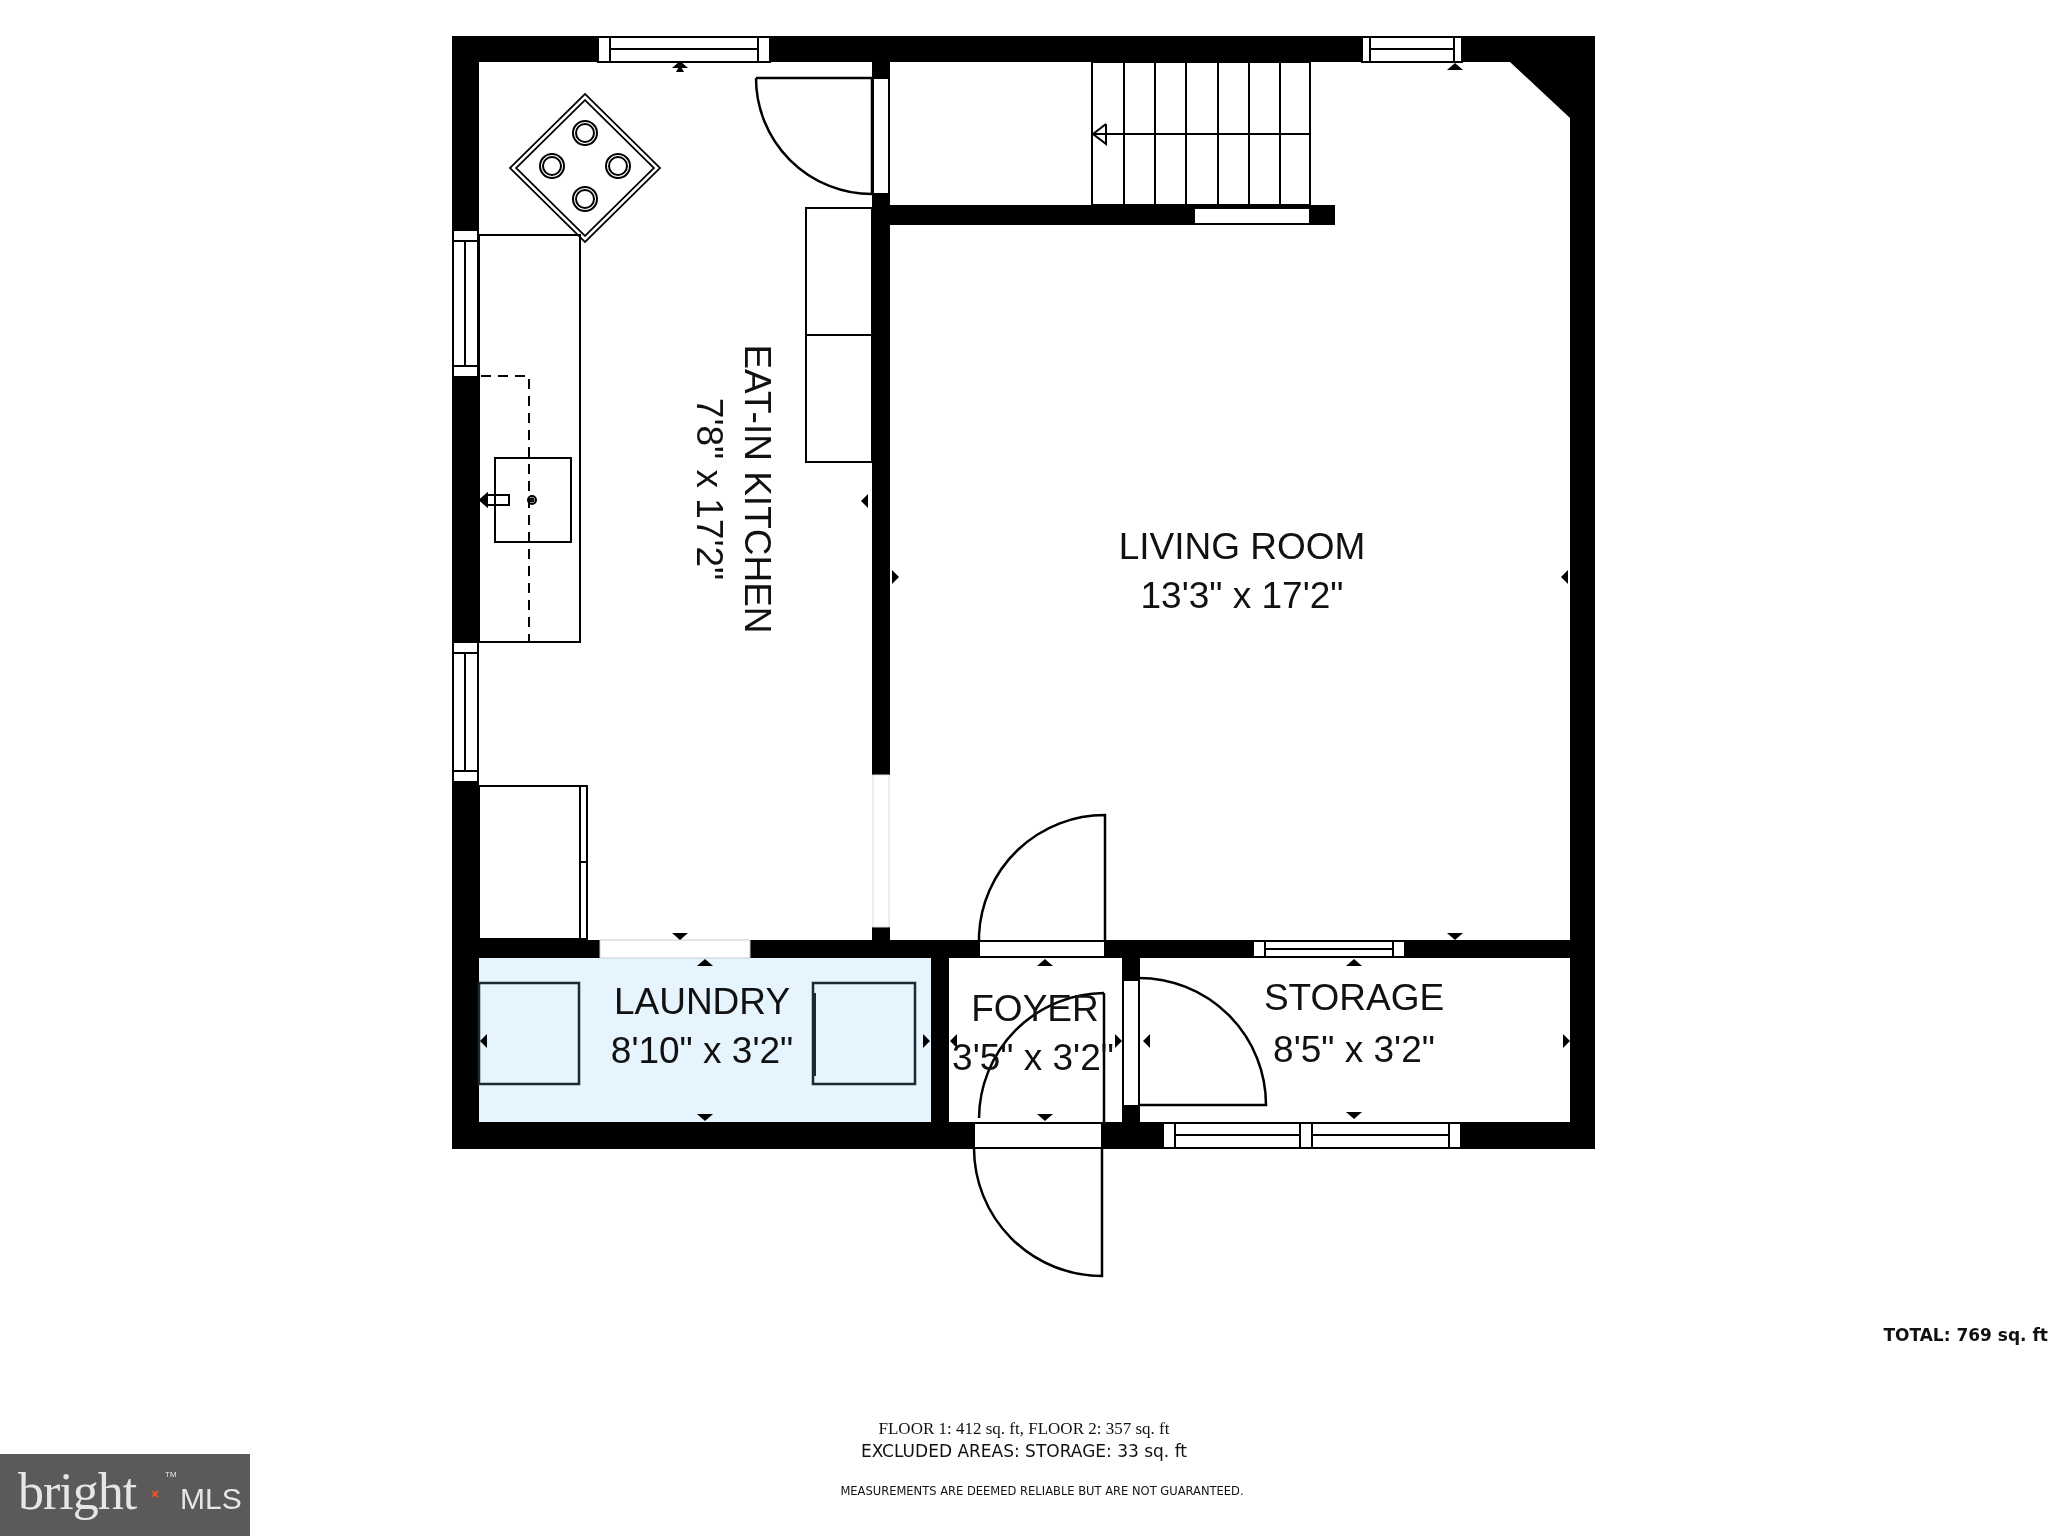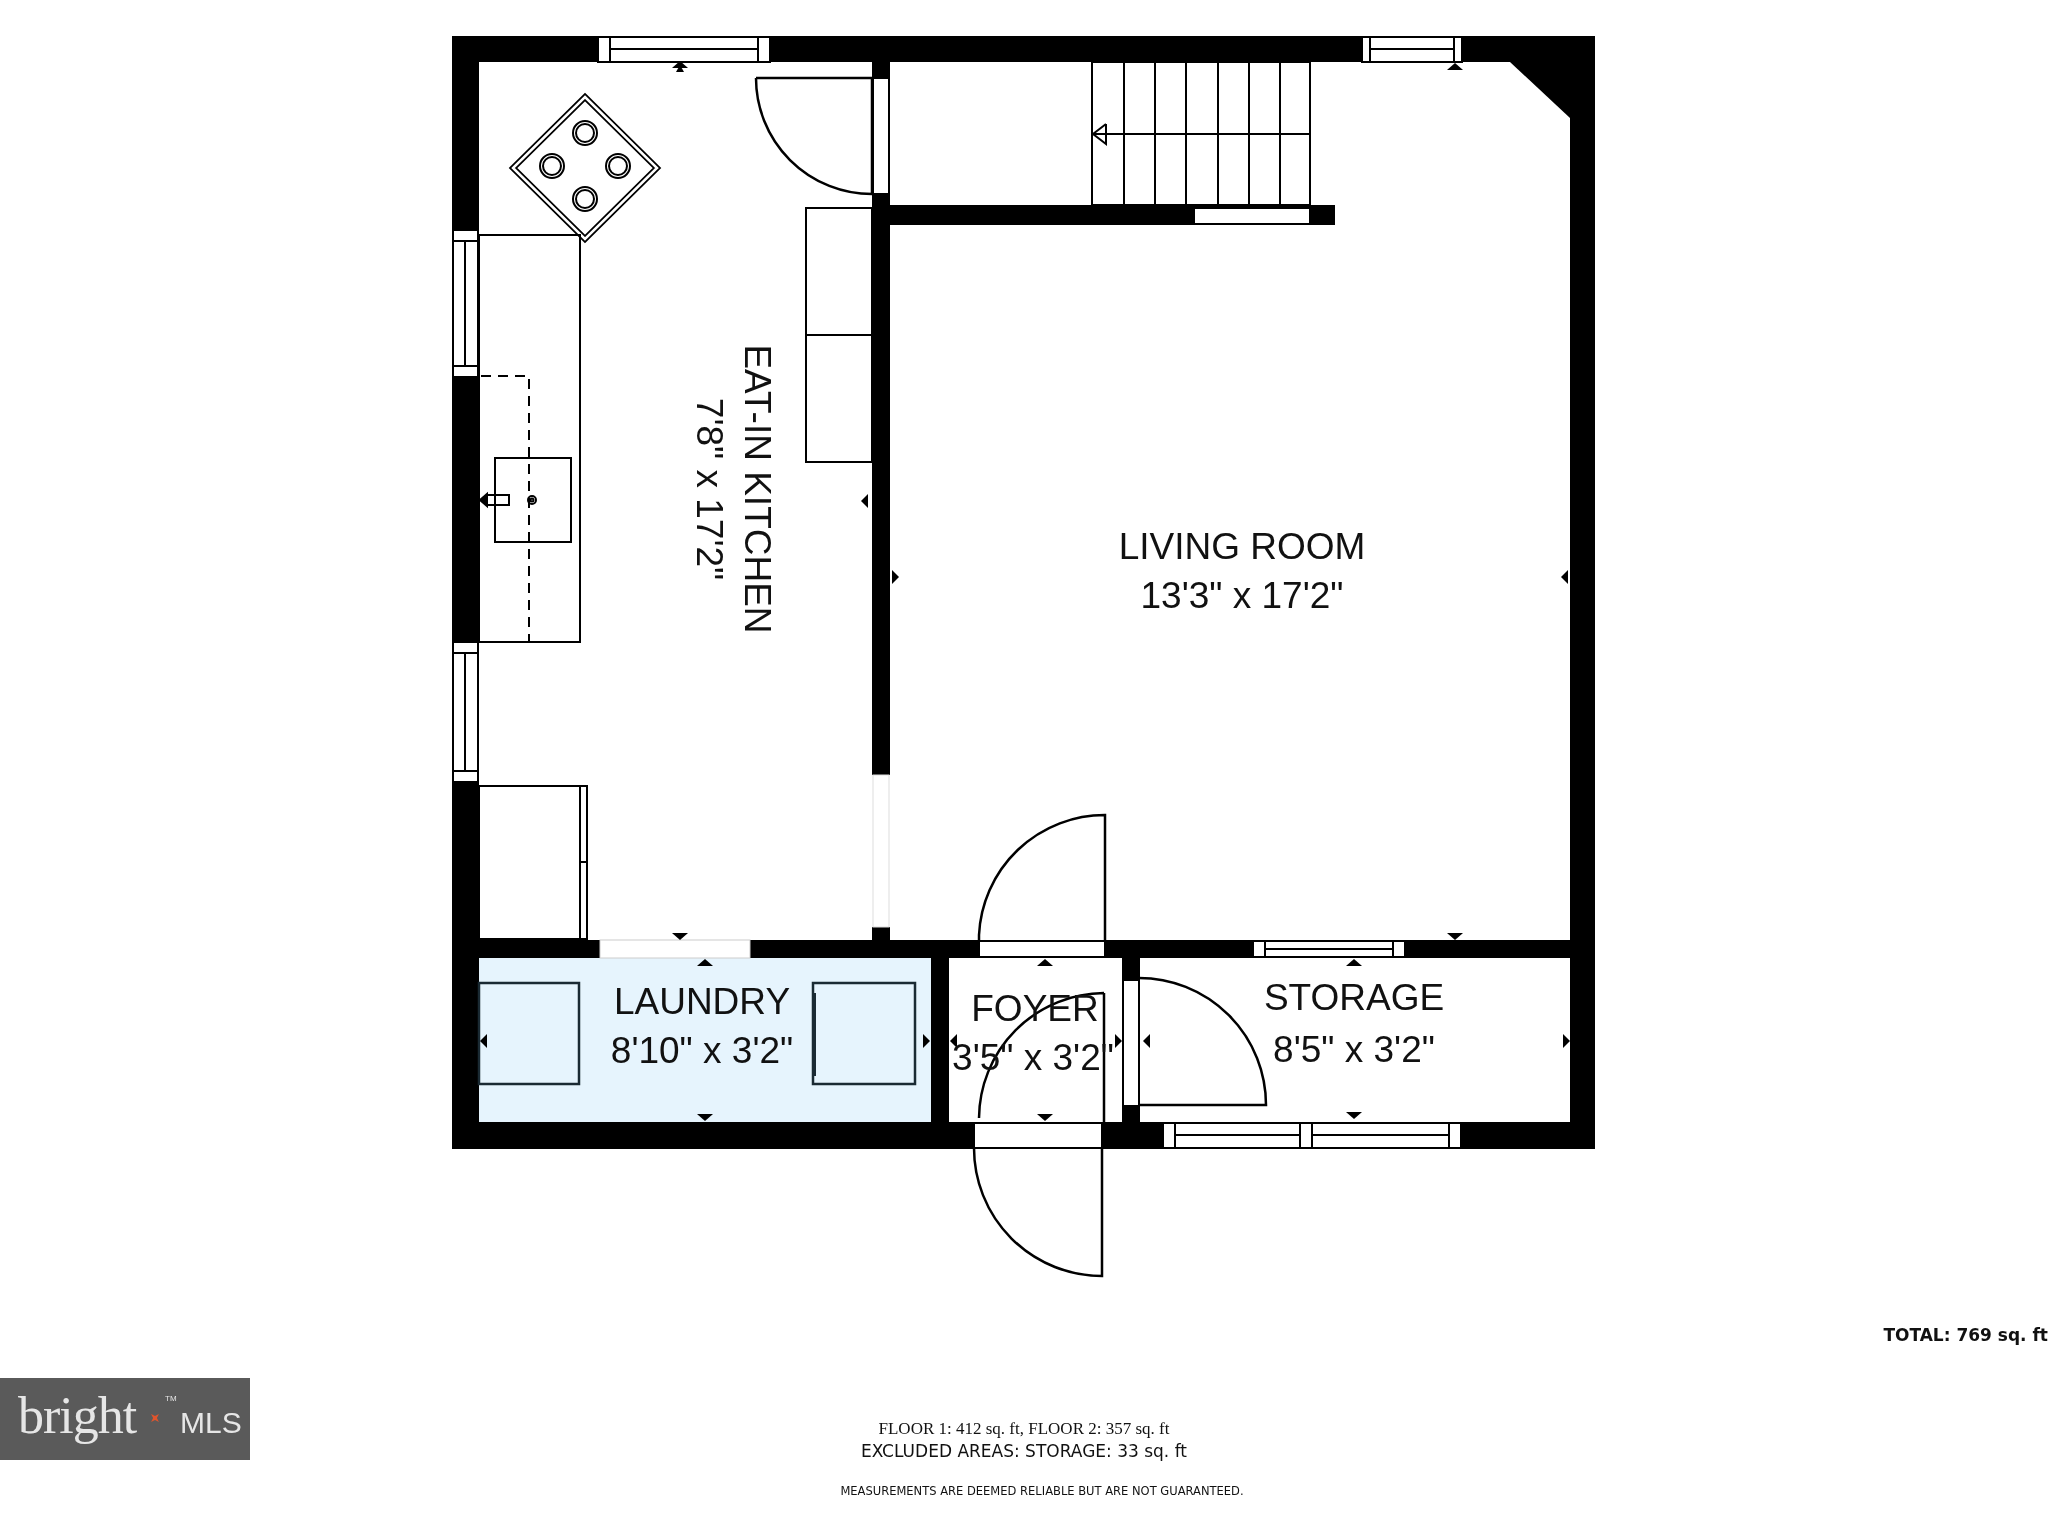--- a/index.html
+++ b/index.html
@@ -4,21 +4,21 @@
 <style>
   html, body { margin: 0; padding: 0; background: #ffffff; }
   body { width: 2048px; height: 1536px; position: relative; overflow: hidden; font-family: "Liberation Sans", sans-serif; }
   #plan { position: absolute; left: 0; top: 0; width: 2048px; height: 1536px; }
   .room-label { font-family: "Liberation Sans", sans-serif; font-size: 37px; fill: #111; }
   .footer { position: absolute; left: 0; width: 2048px; text-align: center; font-family: "DejaVu Sans", sans-serif; color: #111; }
   .footer .total { top: 1325px; font-size: 17px; font-weight: bold; position: absolute; width: 100%; text-align: right; }
   .footer .floors { top: 1419px; font-size: 17px; position: absolute; width: 100%; font-family: Liberation Serif, serif; }
   .footer .excluded { top: 1441px; font-size: 17px; position: absolute; width: 100%; }
   .footer .disclaimer { top: 1484px; font-size: 11.5px; position: absolute; width: 100%; padding-left: 18px; }
-  .logo { position: absolute; left: 0; top: 1378px; width: 250px; height: 82px; background: #5a5a5a; }
+  .logo { position: absolute; left: 0; top: 1454px; width: 250px; height: 82px; background: #5a5a5a; }
   .logo .bright { position: absolute; left: 18px; top: 8px; font-family: "Liberation Serif", serif; font-size: 52px; color: #e6e6e6; letter-spacing: -1px; }
   .logo .star { position: absolute; left: 148px; top: 33px; width: 14px; height: 14px; background: #e0542c; transform: rotate(45deg) scale(0.8); clip-path: polygon(50% 0, 62% 38%, 100% 50%, 62% 62%, 50% 100%, 38% 62%, 0 50%, 38% 38%); }
   .logo .tm { position: absolute; left: 165px; top: 16px; font-size: 8px; color: #e6e6e6; font-family: "Liberation Sans", sans-serif; }
   .logo .mls { position: absolute; left: 180px; top: 28px; font-size: 30px; color: #e6e6e6; font-family: "Liberation Sans", sans-serif; text-align: right; }
 </style>
 </head>
 <body>
 
 <svg id="plan" viewBox="0 0 2048 1536" xmlns="http://www.w3.org/2000/svg">
 

